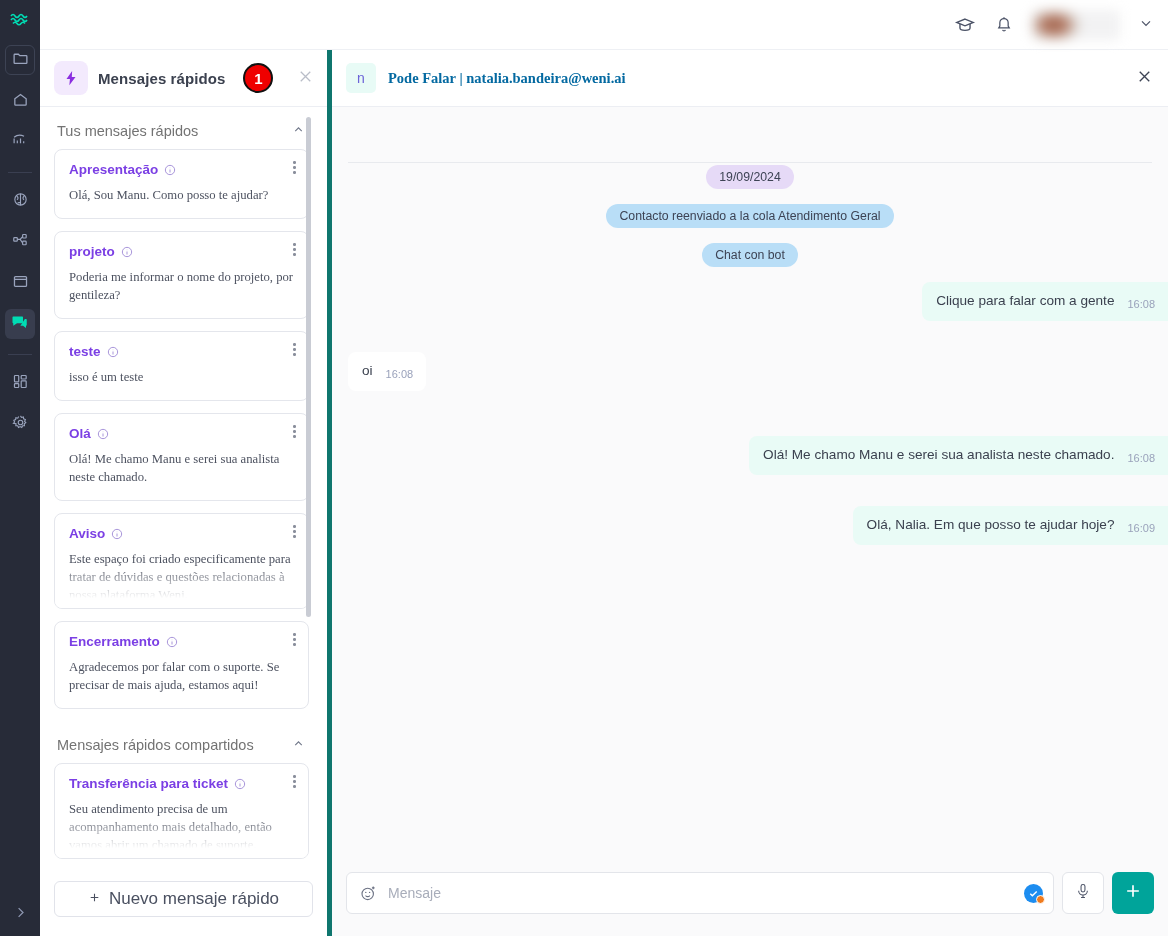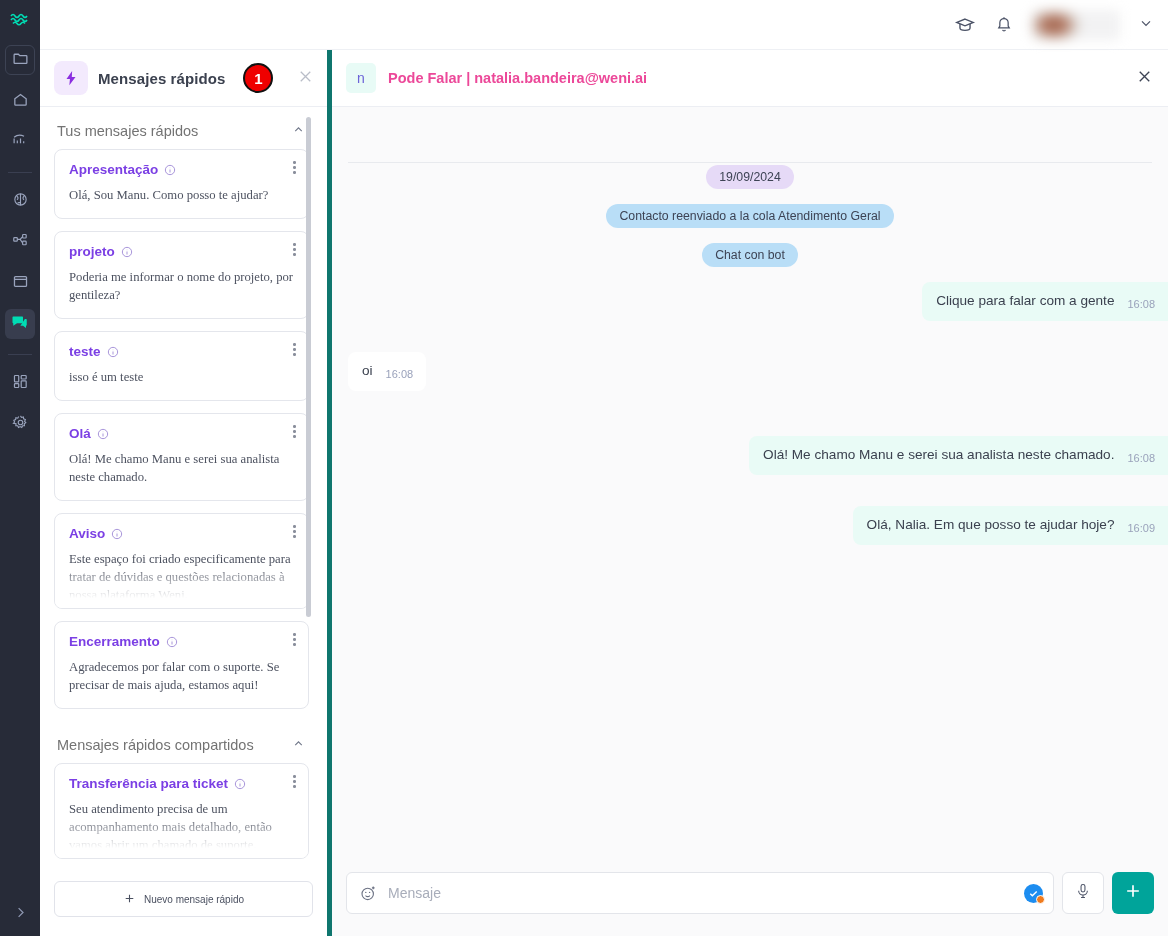--- a/index.html
+++ b/index.html
@@ -108,35 +108,35 @@
 
   .qscrollbar {
     position: absolute; top: 10px; left: 266px; width: 5px; height: 500px;
     background: #c9ccd4; border-radius: 3px;
   }
 
   .qpanel-foot { flex: 0 0 60px; display: flex; align-items: center; justify-content: center;
     background: #fff; padding: 0 14px 14px 14px; }
   .new-qm-btn {
     width: 100%; height: 36px; border: 1px solid #e1e3ea; border-radius: 6px; background: #fff;
-    color: #4a5060; font-size: 10px; display: flex; align-items: center; justify-content: center; gap: 8px;
+    color: #4a5060; font-size: 17px; display: flex; align-items: center; justify-content: center; gap: 8px;
   }
 
   
   .chat { flex: 1; display: flex; flex-direction: column; min-width: 0; background: #fafafb; }
   .chat-head {
     height: 57px; flex: 0 0 57px; background: #fff; display: flex; align-items: center;
     padding: 0 14px 0 14px; gap: 12px; border-bottom: 1px solid #eceef3;
   }
   .chat-avatar {
     width: 30px; height: 30px; border-radius: 5px; background: #e8fbf6;
     color: #6c63d8; font-size: 14px; display: flex; align-items: center; justify-content: center;
     flex: 0 0 30px;
   }
-  .chat-title { font-size: 14.5px; font-weight: 700; color: #ec4899; }
+  .chat-title { font-size: 14.5px; font-weight: 700; color: #0369a1; font-family: Liberation Serif, serif; }
   .chat-close { margin-left: auto; color: #3d4354; display: flex; align-items: center; }
 
   .chat-body { flex: 1; position: relative; overflow: hidden; padding: 0 16px; }
   .chat-top-rule { position: absolute; left: 16px; right: 16px; top: 55px; height: 1px; background: #e8eaee; }
 
   .chips { padding-top: 58px; }
   .chip-row { display: flex; justify-content: center; margin-bottom: 15px; }
   .chip {
     border-radius: 13px; font-size: 12.3px; padding: 5px 13px; color: #3d4354;
   }

